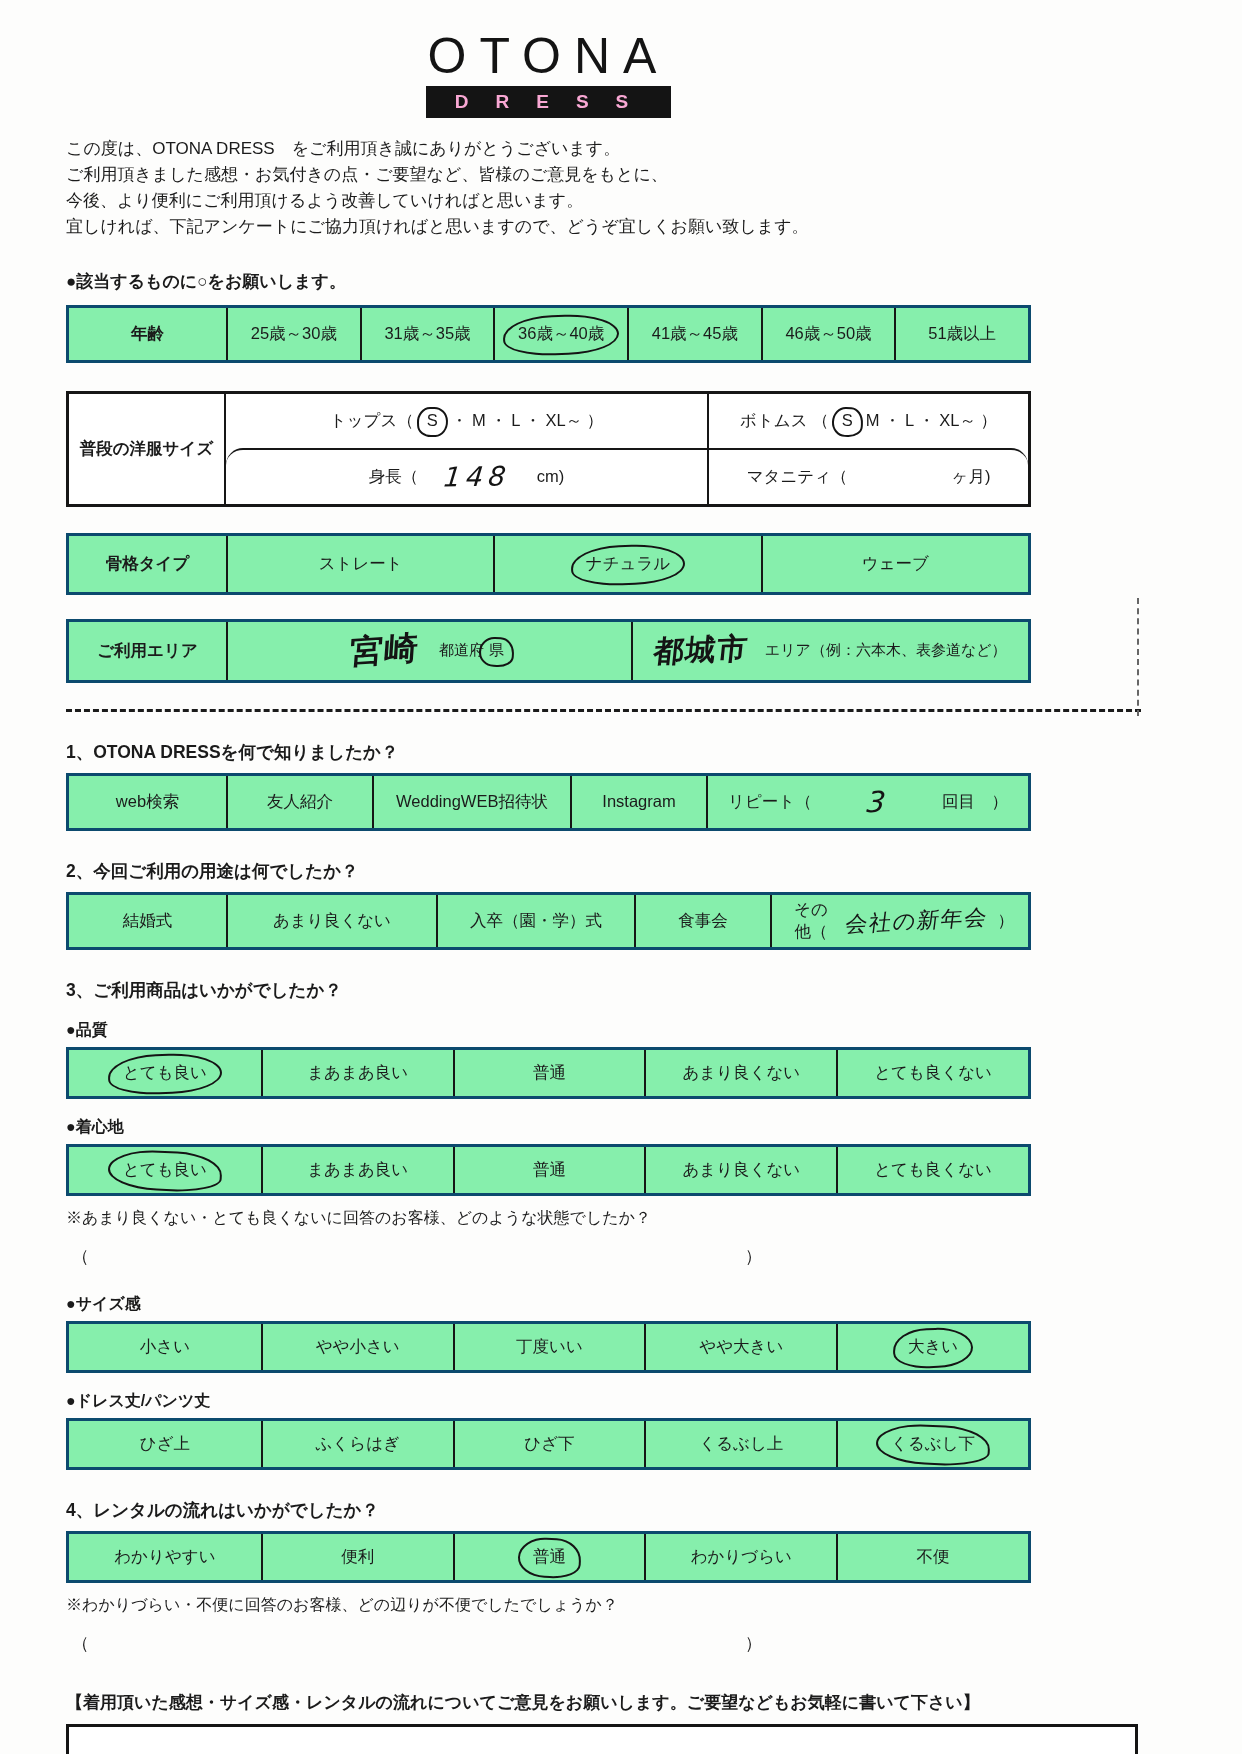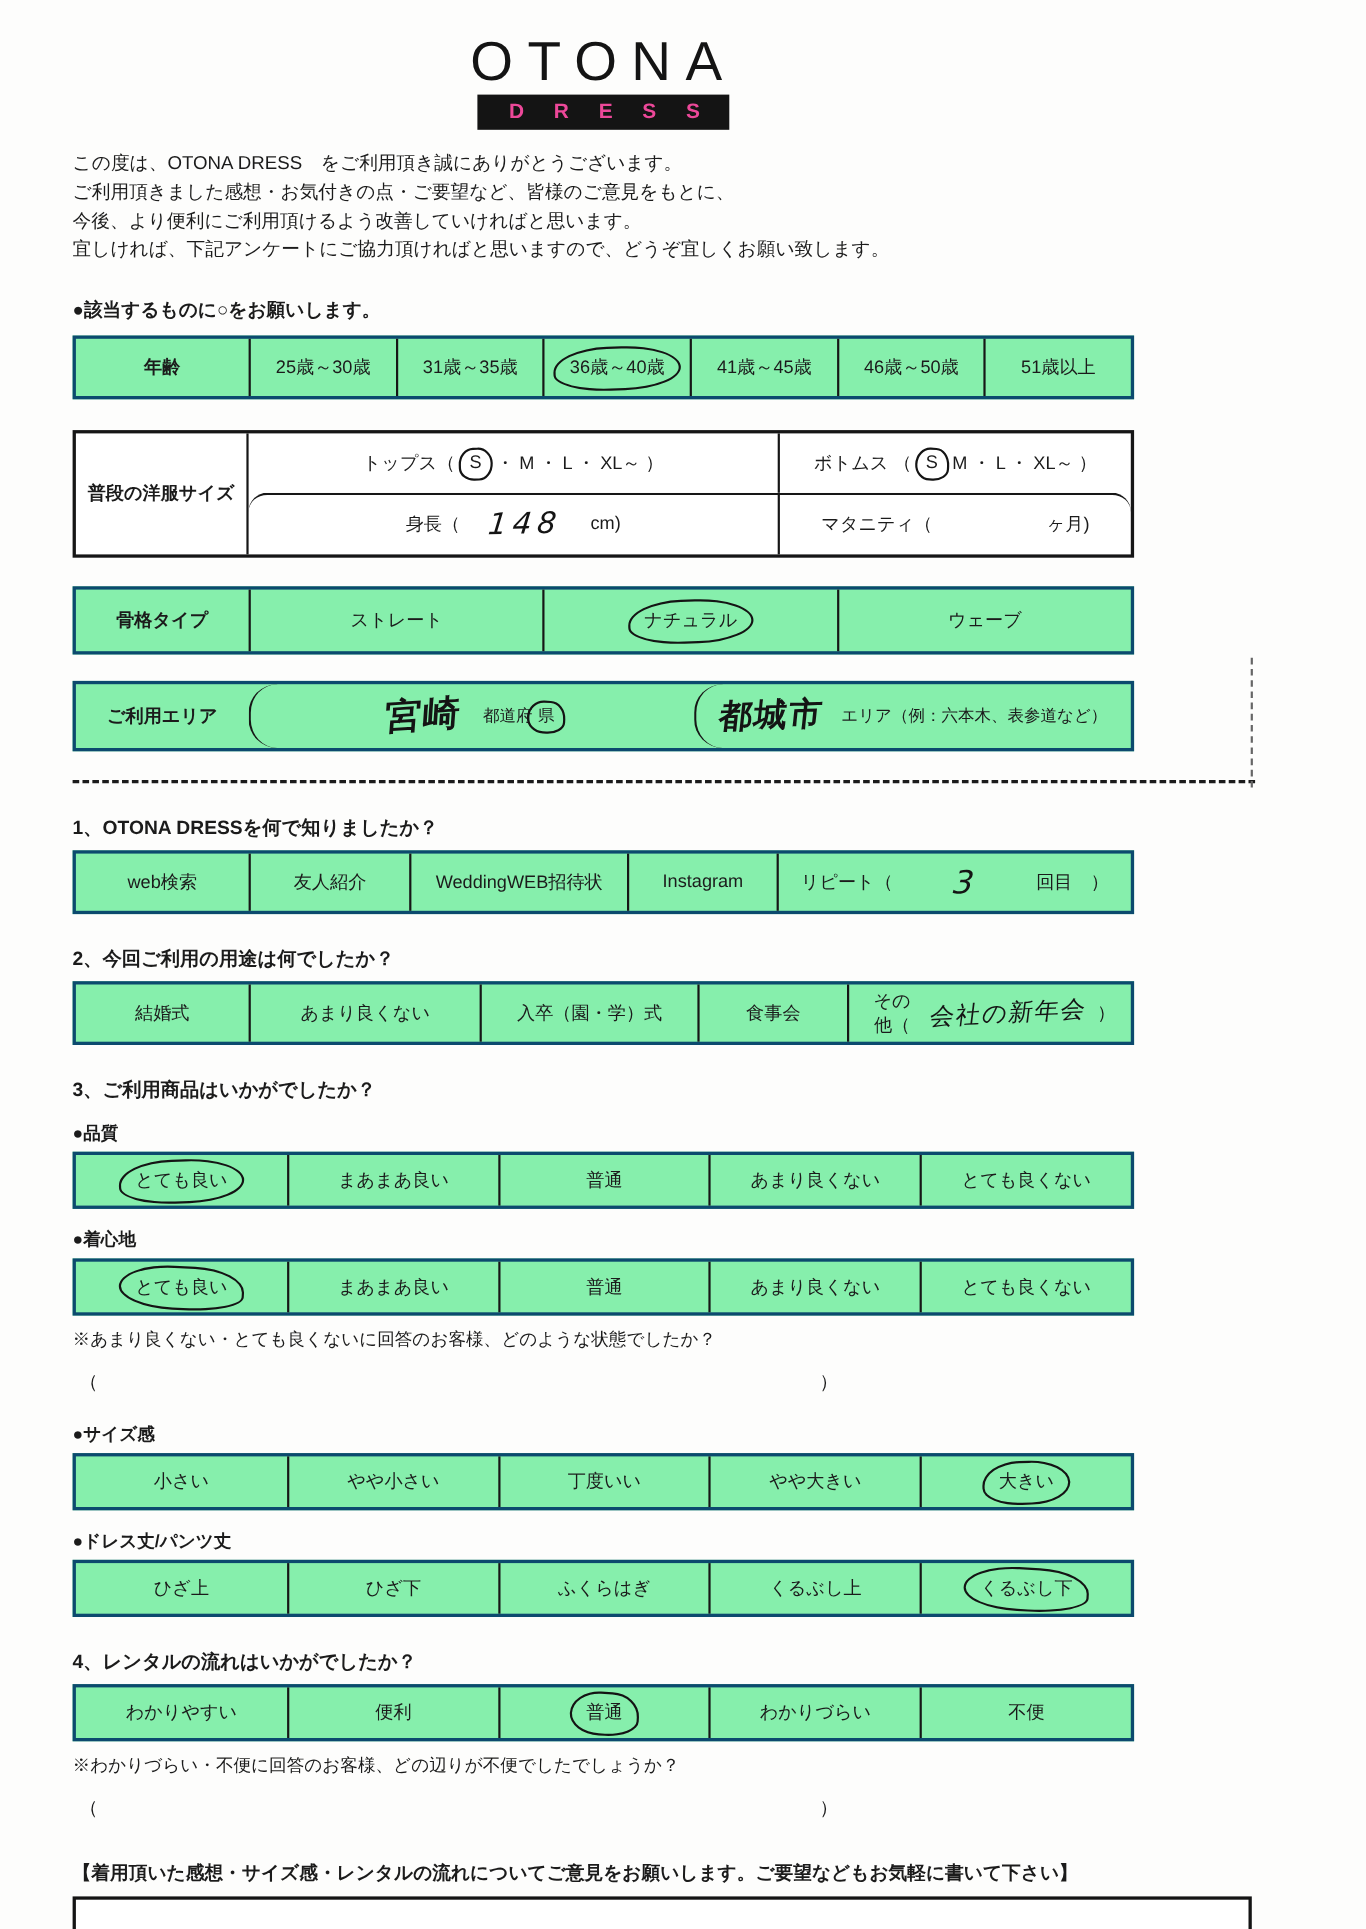--- a/index.html
+++ b/index.html
@@ -9,23 +9,23 @@
   }
   .content{margin-left:66px;width:965px;}
 
   
   .logo-wrap{width:965px;text-align:center;padding-top:30px;}
   .logo-title{
     font-size:50px;letter-spacing:13px;font-weight:300;color:#141414;
     font-family:"Liberation Sans",sans-serif;line-height:1.05;
   }
   .logo-box{
-    display:inline-block;background:#141414;color:#ec4899;
+    display:inline-block;background:#141414;color:#f9a8d4;
     font-size:19px;font-weight:bold;letter-spacing:27px;
-    padding:5px 0 5px 29px;margin-top:3px;min-width:175px;
+    padding:5px 16px 5px 29px;margin-top:3px;min-width:175px;
   }
 
   
   .intro{margin-top:18px;font-size:17px;line-height:26px;}
 
   
   .instruction{font-weight:bold;font-size:17px;margin:30px 0 12px;}
   .q-title{font-weight:bold;font-size:17.5px;margin:28px 0 9px;}
   .sub-label{font-weight:bold;font-size:16px;margin:18px 0 6px;}
   .note{font-size:16px;margin:12px 0 0;}
@@ -36,21 +36,21 @@
   .tbl>div{
     border-left:2px solid #161616;display:flex;align-items:center;justify-content:center;
     font-size:16.5px;min-height:52px;padding:0 4px;position:relative;text-align:center;
   }
   .tbl>div:first-child{border-left:none;}
   .hdr{font-weight:bold;}
   .tbl-age{grid-template-columns:157px repeat(6,1fr);}
   .tbl-skeleton{grid-template-columns:157px repeat(3,1fr);margin-top:26px;}
   .tbl-skeleton>div{min-height:56px;}
   .tbl-area{grid-template-columns:157px 1.02fr 1fr;margin-top:24px;}
-  .tbl-area>div{min-height:58px;border-radius:26px;}
+  .tbl-area>div{min-height:58px;}
   .tbl-q1{grid-template-columns:157px 146px 198px 136px 1fr;}
   .tbl-q2{grid-template-columns:157px 210px 198px 136px 1fr;}
   .tbl-rate{grid-template-columns:repeat(5,1fr);}
   .tbl-rate>div{min-height:46px;align-items:center;}
 
   
   .size-tbl{display:grid;grid-template-columns:157px 1fr;border:3px solid #161616;margin-top:28px;background:#fff;}
   .size-hdr{display:flex;align-items:center;justify-content:center;font-weight:bold;
     border-right:2px solid #161616;font-size:16.5px;}
   .size-row{display:grid;grid-template-columns:3fr 2fr;border-radius:17px;}
@@ -243,22 +243,22 @@
     <div>丁度いい</div>
     <div>やや大きい</div>
     <div>
         <span class="circ">大きい</span>
       </div>
   </div>
 
   <div class="sub-label">●ドレス丈/パンツ丈</div>
   <div class="tbl tbl-rate">
     <div>ひざ上</div>
+    <div>ふくらはぎ</div>
     <div>ひざ下</div>
-    <div>ふくらはぎ</div>
     <div>くるぶし上</div>
     <div>
         <span class="circ circ-tail">くるぶし下</span>
       </div>
   </div>
 
   <div class="q-title">4、レンタルの流れはいかがでしたか？</div>
   <div class="tbl tbl-rate">
     <div>わかりやすい</div>
     <div>便利</div>

